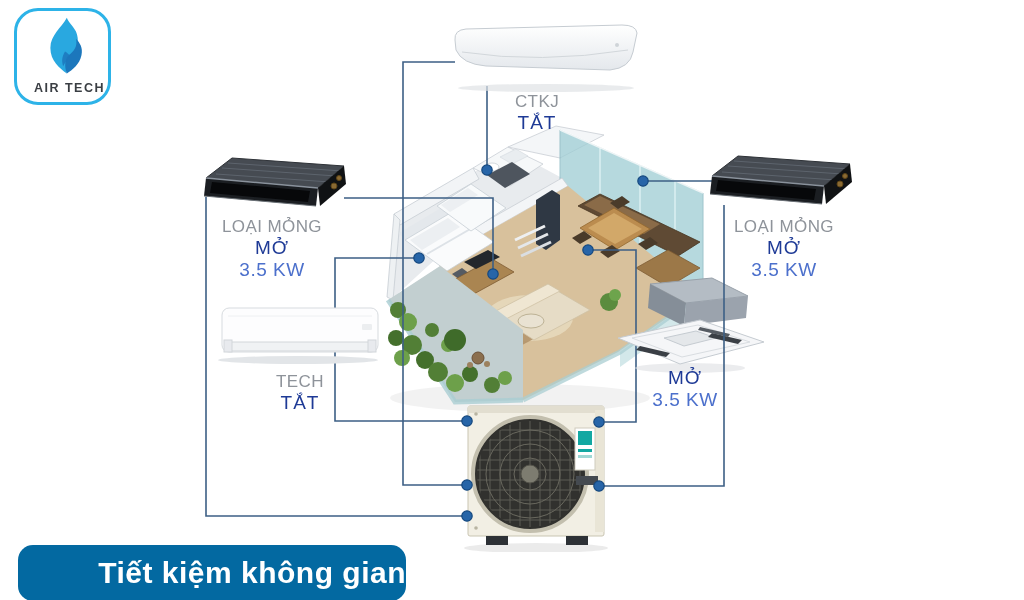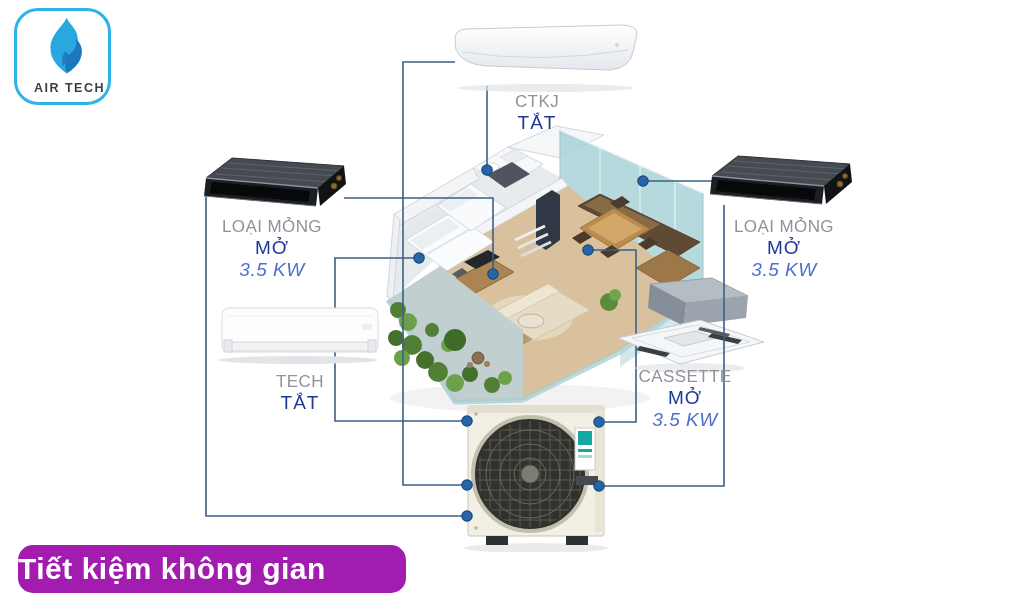--- a/index.html
+++ b/index.html
@@ -8,29 +8,29 @@
   .abs{position:absolute;}
   svg{display:block;}
   
   #floorplan{z-index:1;}
   #lines-main{z-index:2;pointer-events:none;}
   .unit-img{z-index:3;}
   #overlay-top{z-index:4;pointer-events:none;}
   .unit-label{z-index:6;position:absolute;text-align:center;line-height:1.18;}
   .lname{display:block;color:#8e939a;font-size:17px;letter-spacing:.4px;}
   .lstatus{display:block;color:#1e3a96;font-size:19px;font-weight:normal;letter-spacing:1px;}
-  .lcap{display:block;color:#4c70cc;font-size:19px;letter-spacing:.5px;font-style:italic;}
+  .lcap{display:block;color:#4c70cc;font-size:19px;letter-spacing:.5px;}
   
   #logo{left:14px;top:8px;width:97px;height:97px;border:3px solid #2db3e8;border-radius:24px;
         box-sizing:border-box;background:#fff;z-index:7;}
   #logo-text{position:absolute;left:0;right:0;bottom:7px;text-align:center;
              font-size:12.5px;font-weight:bold;color:#3a3e43;letter-spacing:1.5px;padding-left:14px;}
   
-  #banner{left:18px;top:545px;width:388px;height:48px;background:#a21caf;border-radius:15px;
-          display:flex;align-items:center;justify-content:flex-start;z-index:7;}
+  #banner{left:18px;top:545px;width:388px;height:56px;background:#0369a1;border-radius:15px;
+          display:flex;align-items:center;justify-content:flex-end;z-index:7;}
   #banner span{color:#ffffff;font-size:30px;font-weight:bold;letter-spacing:.5px;}
 </style>
 </head>
 <body>
 
 <div id="stage">
 
   <div id="logo" class="abs">
     <svg width="58" height="64" viewBox="0 0 60 70" class="abs" style="left:19px;top:4px;">
       <path d="M32,3 C26,14 14,22 14,36 C14,50 24,58 32,64 C30,54 32,48 38,42 C44,36 46,28 42,18 C38,11 34,8 32,3 Z" fill="#29a8e0"></path>
@@ -289,21 +289,20 @@
     <span class="lstatus">MỞ</span>
     <span class="lcap">3.5 KW</span>
   </div>
 
   <div class="unit-label" style="left:222px;top:372px;width:156px;">
     <span class="lname">TECH</span>
     <span class="lstatus">TẮT</span>
   </div>
 
   <div class="unit-label" style="left:607px;top:367px;width:156px;">
-    <span class="lname">CASSETTE</span>
     <span class="lstatus">MỞ</span>
     <span class="lcap">3.5 KW</span>
   </div>
 
   <div id="banner" class="abs">
     <span>Tiết kiệm không gian</span>
   </div>
 
 </div>
 

